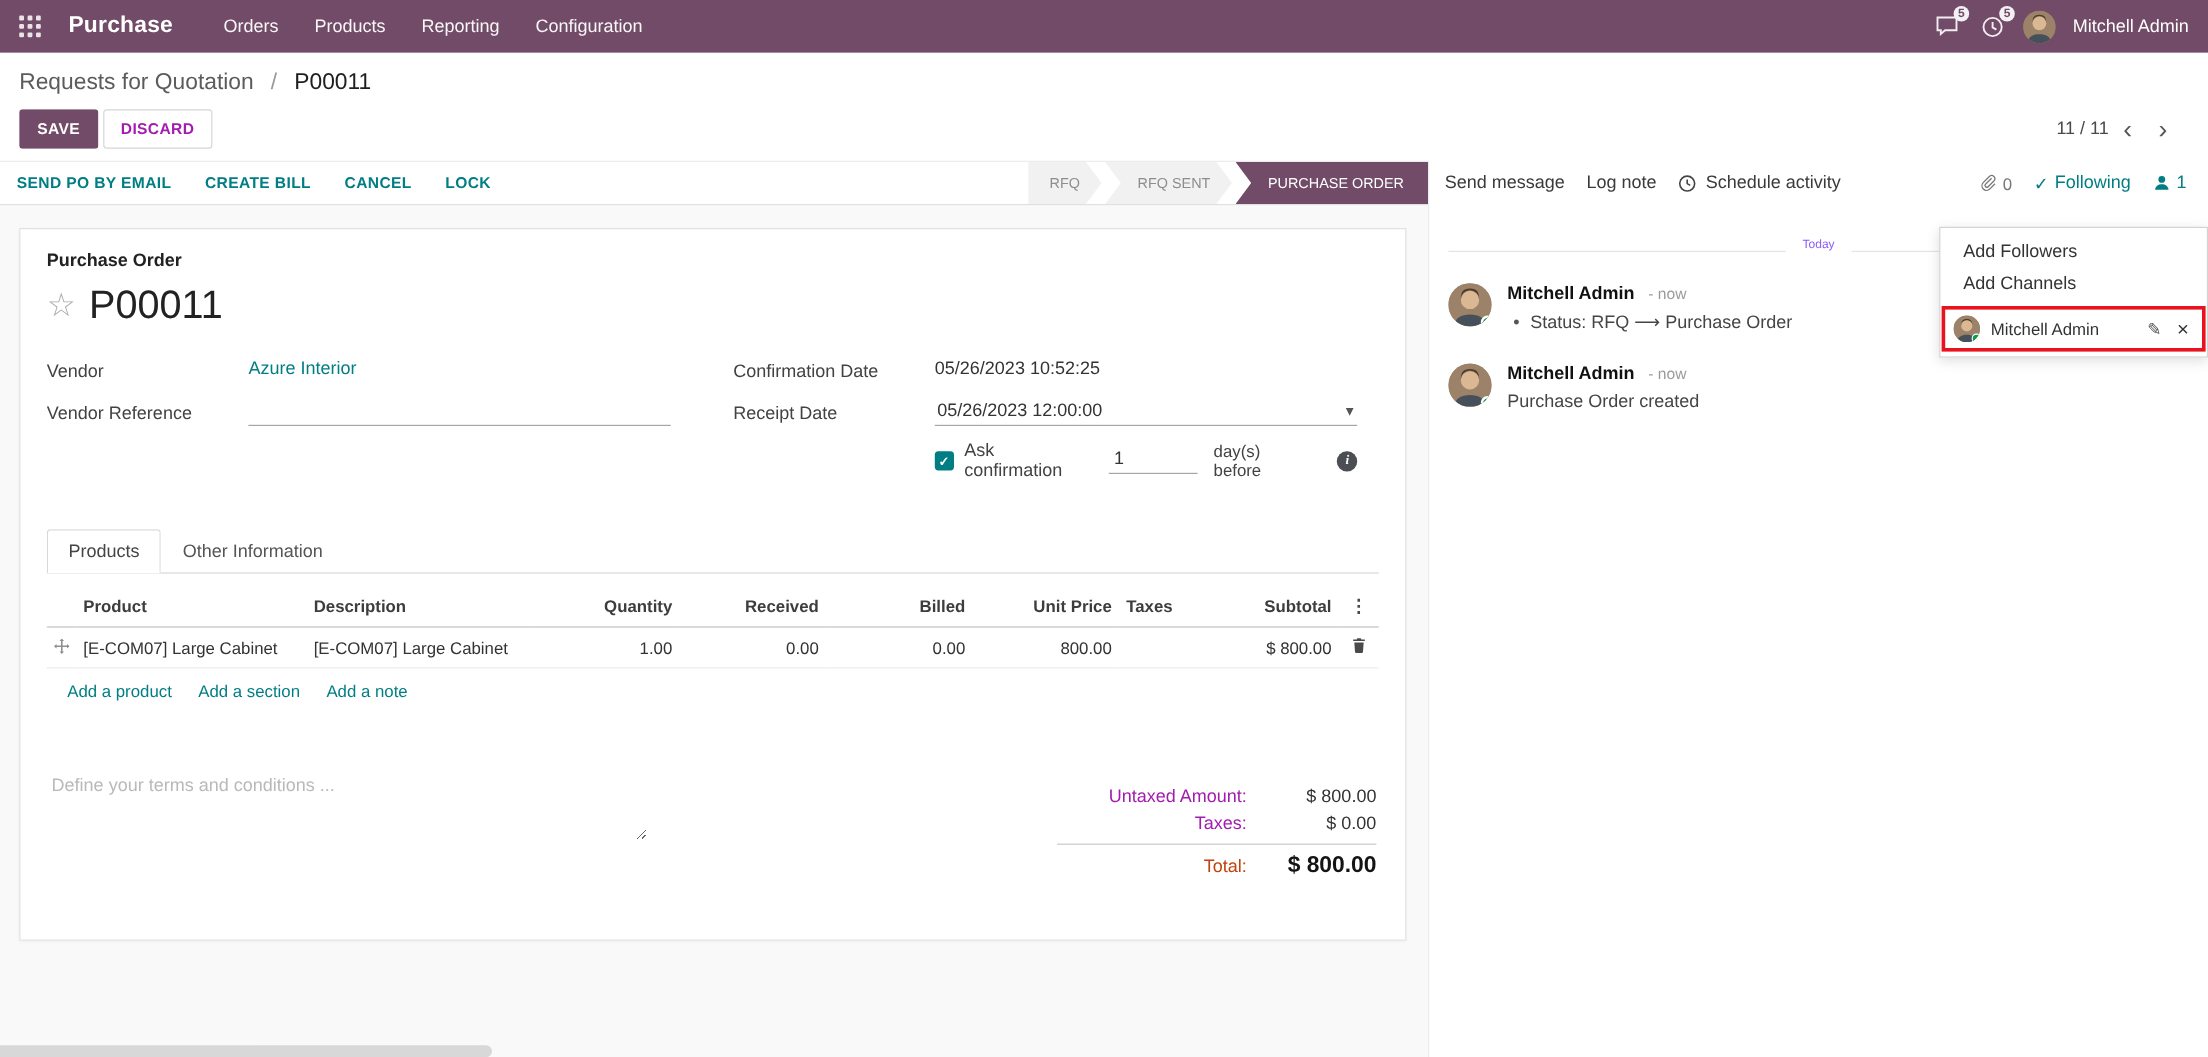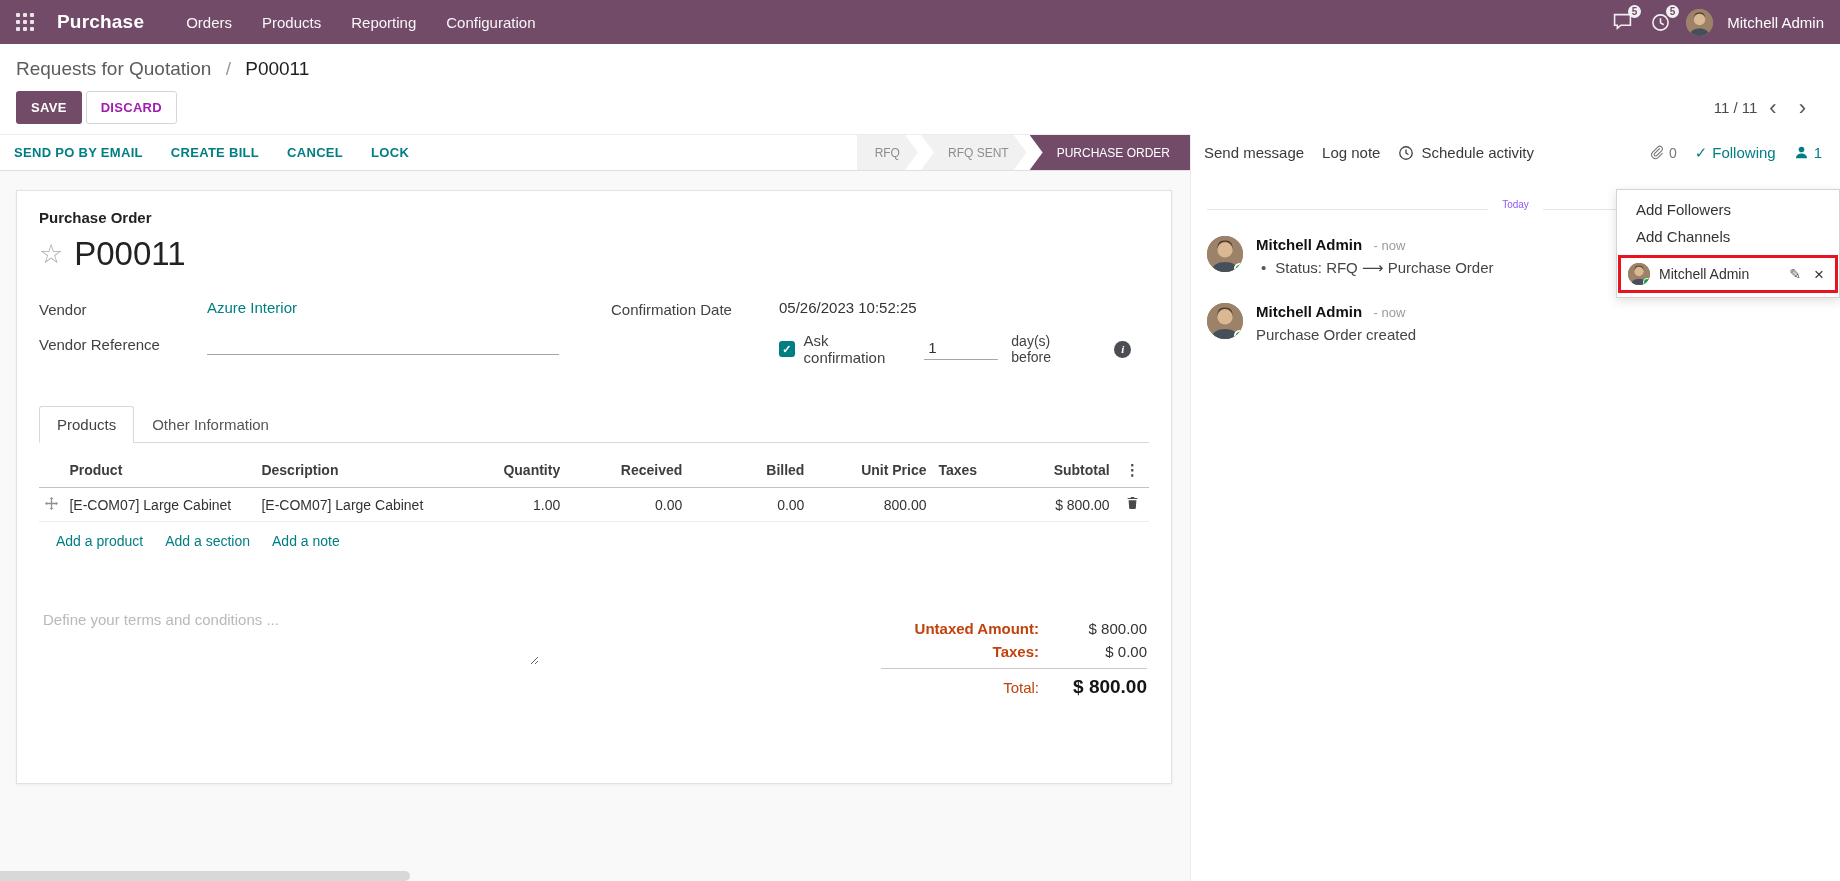--- a/index.html
+++ b/index.html
@@ -83,21 +83,21 @@
   .handle-icon svg, .trash-icon svg { display:block; margin:0 auto; }
   .handle-icon, .trash-icon, .dots-icon { background:none; border:none; cursor:pointer; padding:0; font-family:inherit; }
   .dots-icon { font-size:15px; font-weight:700; color:#4a4a4a; }
   .add-links { display:flex; gap:22px; padding:11px 6px 2px 17px; font-size:14px; }
 
   .bottom-area { display:flex; justify-content:space-between; align-items:flex-start; margin-top:56px; }
   .notes-textarea { width:500px; height:58px; border:none; resize:both; outline:none; background:transparent; font-family:inherit; font-size:15px; color:#555; padding:4px 0 0 4px; }
   .notes-textarea::placeholder { color:#b9b9b9; }
   .totals { width:266px; margin:10px 2px 0 0; font-size:15px; }
   .trow { display:flex; justify-content:flex-end; align-items:baseline; padding:3px 0; }
-  .tlabel { font-weight:700; color:#c2410c; margin-right:20px; }
+  .tlabel { font-weight:400; color:#a21caf; margin-right:20px; }
   .tvalue { min-width:88px; text-align:right; color:#333; }
   .total-sep { border-top:1px solid #c9c9c9; margin:5px 0 4px; }
   .trow.total .tlabel { font-weight:400; color:#c2410c; }
   .trow.total .tvalue { font-weight:700; font-size:19px; color:#141414; }
 
   .h-scrollbar { position:absolute; left:0; bottom:0; width:410px; height:10px; background:#d8d8d8; border-radius:0 5px 5px 0; }
 
   
   .chatter { flex:1; background:#fff; border-left:1px solid #ececec; position:relative; display:flex; flex-direction:column; min-height:0; }
   .chatter-topbar { height:37px; flex:none; display:flex; align-items:center; justify-content:space-between; padding:0 18px 0 4px; }
@@ -227,20 +227,27 @@
               </div>
               <div class="frow">
                 <span class="flabel">Vendor Reference</span>
                 <span class="fvalue"><input class="uinput" value="" style=""></span>
               </div>
             </div>
             <div class="fcol">
               <div class="frow">
                 <span class="flabel">Confirmation Date</span>
                 <span class="fvalue">05/26/2023 10:52:25</span>
+              </div>
+              <div class="frow">
+                <span class="flabel">Receipt Date</span>
+                <span class="fvalue underline">
+                  <span>05/26/2023 12:00:00</span>
+                  <span class="caret">▾</span>
+                </span>
               </div>
               <div class="frow">
                 <span class="flabel"></span>
                 <span class="fvalue ask-wrap">
                   <span class="checkbox">✓</span>
                   <span class="ask-label">Ask confirmation</span>
                   <input class="days-input" value="1" style="">
                   <span class="ask-suffix">day(s) before</span>
                   <span class="info-icon">i</span>
                 </span>

